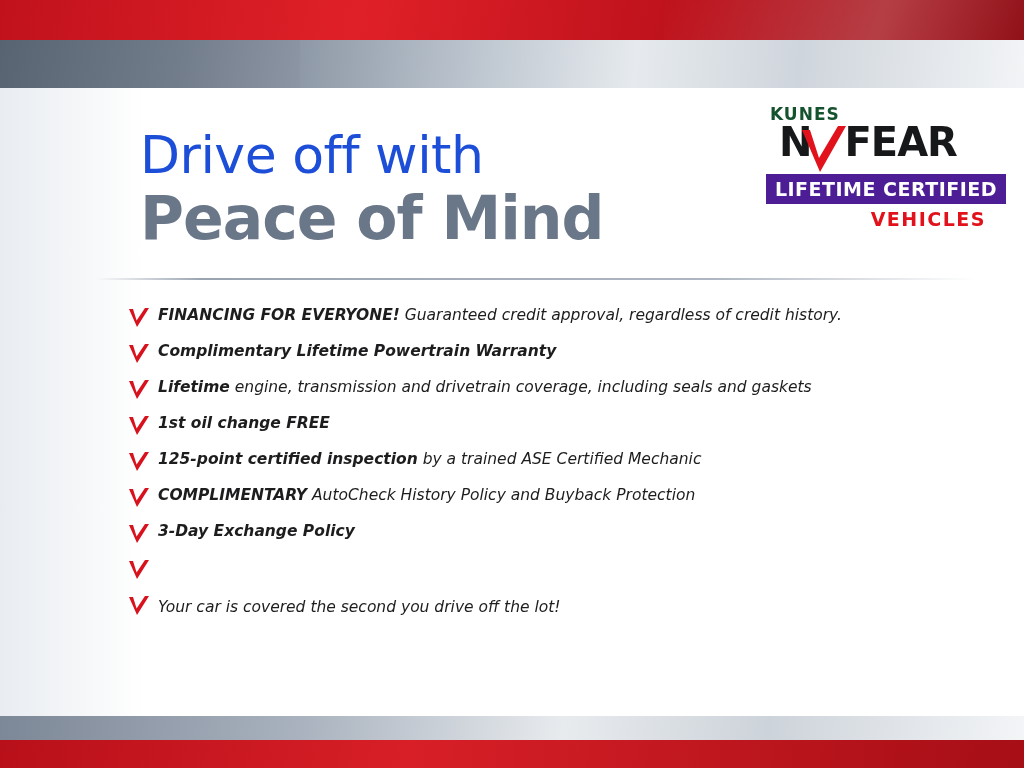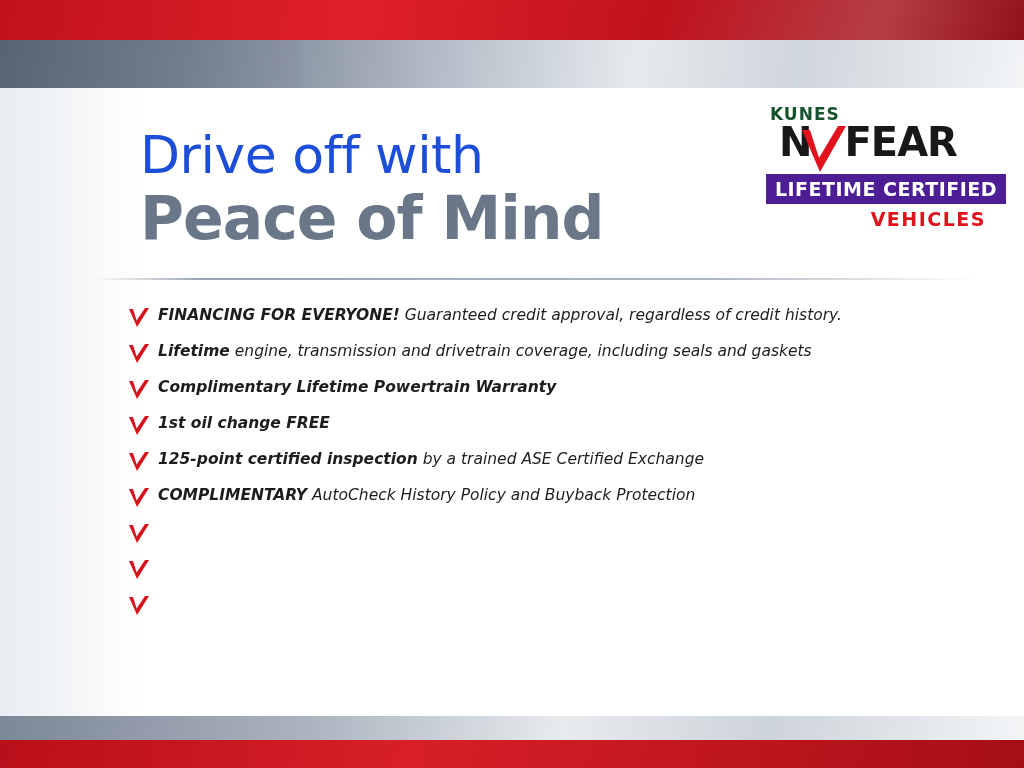--- a/index.html
+++ b/index.html
@@ -274,92 +274,96 @@
       </span>
     </div>
 
     <div class="benefit">
       <span class="tick">
         <svg viewBox="0 0 22 22" width="22" height="22" aria-hidden="true">
             <path d="M1 2 L9 20 L21 1 L17 1 L8.6 13.5 L5 2 Z" fill="#d8121c"></path>
           </svg>
       </span>
       <span class="txt">
+        <b>Complimentary Lifetime Powertrain Warranty</b><span></span>
+      </span>
+    </div>
+
+    <div class="benefit">
+      <span class="tick">
+        <svg viewBox="0 0 22 22" width="22" height="22" aria-hidden="true">
+            <path d="M1 2 L9 20 L21 1 L17 1 L8.6 13.5 L5 2 Z" fill="#d8121c"></path>
+          </svg>
+      </span>
+      <span class="txt">
         <b>Lifetime</b><span> engine, transmission and drivetrain coverage, including seals and gaskets</span>
       </span>
     </div>
 
     <div class="benefit">
       <span class="tick">
         <svg viewBox="0 0 22 22" width="22" height="22" aria-hidden="true">
             <path d="M1 2 L9 20 L21 1 L17 1 L8.6 13.5 L5 2 Z" fill="#d8121c"></path>
           </svg>
       </span>
       <span class="txt">
-        <b>Complimentary Lifetime Powertrain Warranty</b><span></span>
-      </span>
-    </div>
-
-    <div class="benefit">
-      <span class="tick">
-        <svg viewBox="0 0 22 22" width="22" height="22" aria-hidden="true">
-            <path d="M1 2 L9 20 L21 1 L17 1 L8.6 13.5 L5 2 Z" fill="#d8121c"></path>
-          </svg>
-      </span>
-      <span class="txt">
         <b>1st oil change FREE</b><span></span>
       </span>
     </div>
 
     <div class="benefit">
       <span class="tick">
         <svg viewBox="0 0 22 22" width="22" height="22" aria-hidden="true">
             <path d="M1 2 L9 20 L21 1 L17 1 L8.6 13.5 L5 2 Z" fill="#d8121c"></path>
           </svg>
       </span>
       <span class="txt">
-        <b>125-point certified inspection</b><span> by a trained ASE Certified Exchange</span>
+        <b>125-point certified inspection</b><span> by a trained ASE Certified Mechanic</span>
       </span>
     </div>
 
     <div class="benefit">
       <span class="tick">
         <svg viewBox="0 0 22 22" width="22" height="22" aria-hidden="true">
             <path d="M1 2 L9 20 L21 1 L17 1 L8.6 13.5 L5 2 Z" fill="#d8121c"></path>
           </svg>
       </span>
       <span class="txt">
         <b>COMPLIMENTARY</b><span> AutoCheck History Policy and Buyback Protection</span>
       </span>
     </div>
 
     <div class="benefit">
       <span class="tick">
         <svg viewBox="0 0 22 22" width="22" height="22" aria-hidden="true">
             <path d="M1 2 L9 20 L21 1 L17 1 L8.6 13.5 L5 2 Z" fill="#d8121c"></path>
           </svg>
       </span>
+      <span class="txt">
+        <b>3-Day Exchange Policy</b><span></span>
+      </span>
     </div>
 
     <div class="benefit">
       <span class="tick">
         <svg viewBox="0 0 22 22" width="22" height="22" aria-hidden="true">
             <path d="M1 2 L9 20 L21 1 L17 1 L8.6 13.5 L5 2 Z" fill="#d8121c"></path>
           </svg>
       </span>
     </div>
 
     <div class="benefit">
       <span class="tick">
         <svg viewBox="0 0 22 22" width="22" height="22" aria-hidden="true">
             <path d="M1 2 L9 20 L21 1 L17 1 L8.6 13.5 L5 2 Z" fill="#d8121c"></path>
           </svg>
       </span>
       <span class="txt">
         <span></span>
+        <span class="sub">Your car is covered the second you drive off the lot!</span>
       </span>
     </div>
 
   </div>
 
   <div class="bottom-band">
     <div class="bottom-grey"></div>
     <div class="bottom-red"></div>
   </div>
 

